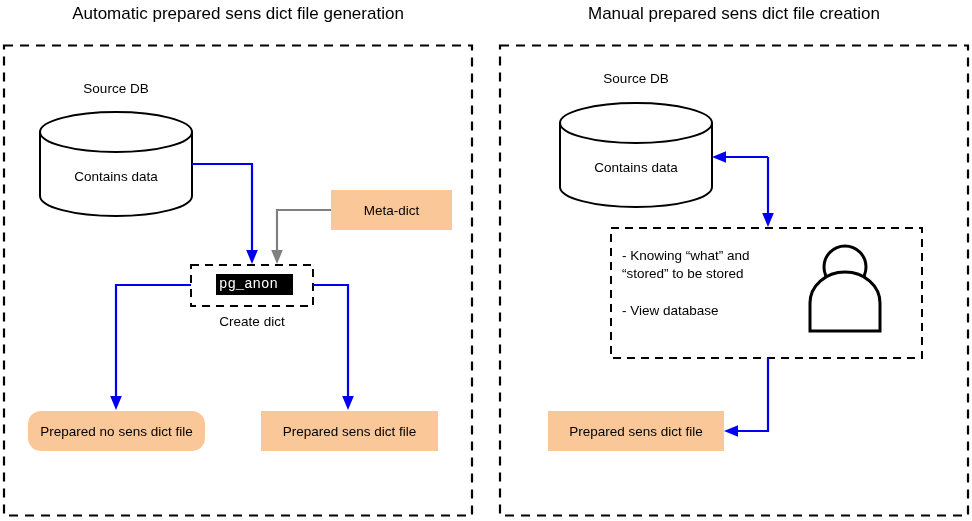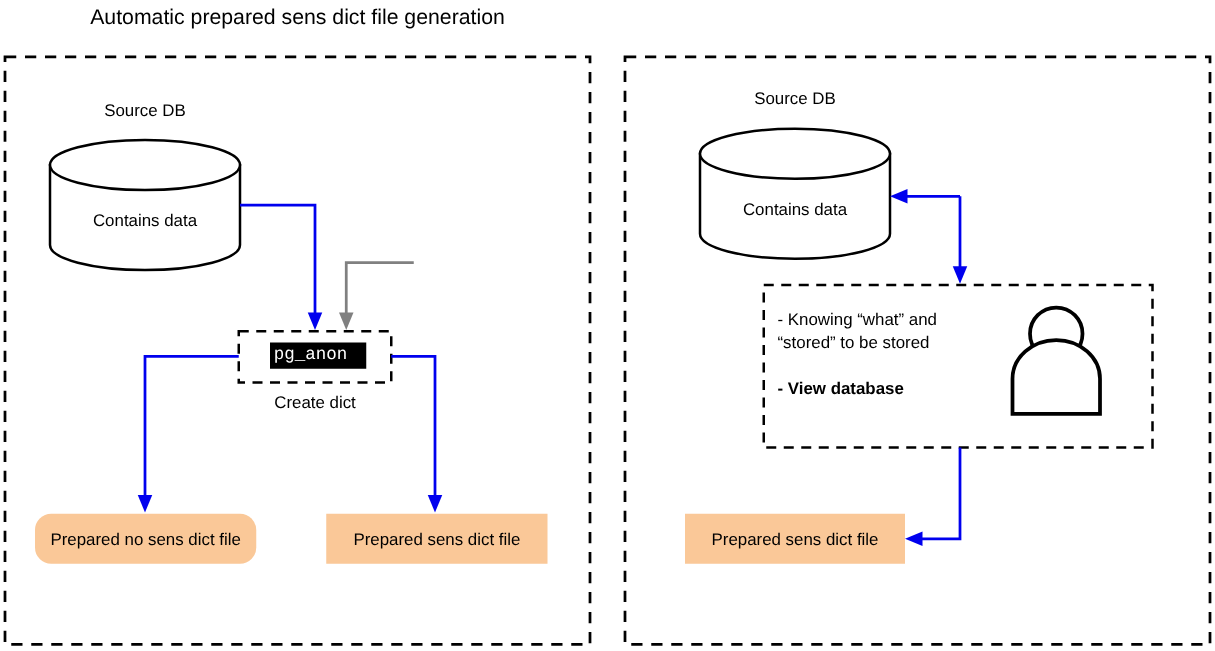--- a/index.html
+++ b/index.html
@@ -144,33 +144,35 @@
       <path d="M810,331 L810,303 A35,31 0 0 1 880,303 L880,331 Z" fill="#ffffff" stroke="#000000" stroke-width="3"></path>
     </g>
 
     <g>
       <path d="M768,358 L768,431 L736,431" fill="none" stroke="#0000ee" stroke-width="2.2"></path>
       <polygon points="724,431 738,425.2 738,436.8" fill="#0000ee"></polygon>
     </g>
   </svg>
 
   <div class="panel-title" id="title-left">Automatic prepared sens dict file generation</div>
+  <div class="panel-title" id="title-right">Manual prepared sens dict file creation</div>
 
   <div class="node-label db-caption" style="left:48px; top:80px; width:136px;">Source DB</div>
   <div class="node-label" style="left:48px; top:168px; width:136px;">Contains data</div>
 
+  <div class="orange-box" style="left:331px; top:190px; width:121px; height:40px;">Meta-dict</div>
 
   <div class="code-chip" style="left:216px; top:274px;">pg_anon</div>
   <div class="node-label" style="left:191px; top:313px; width:122px;">Create dict</div>
 
   <div class="orange-box" style="left:28px; top:411px; width:177px; height:40px;border-radius:13px;">Prepared no sens dict file</div>
   <div class="orange-box" style="left:261px; top:411px; width:177px; height:40px;">Prepared sens dict file</div>
 
   <div class="node-label db-caption" style="left:568px; top:70px; width:136px;">Source DB</div>
   <div class="node-label" style="left:568px; top:159px; width:136px;">Contains data</div>
 
   <div class="bullet-text" style="left:622px; top:247px; width:190px;">- Knowing “what” and
 “stored” to be stored</div>
-  <div class="bullet-text" style="left:622px; top:302px; width:190px;font-weight:bold;">- View database</div>
+  <div class="bullet-text" style="left:622px; top:302px; width:190px;">- View database</div>
 
   <div class="orange-box" style="left:548px; top:411px; width:176px; height:40px;">Prepared sens dict file</div>
 
 </div>
 
 </body></html>

